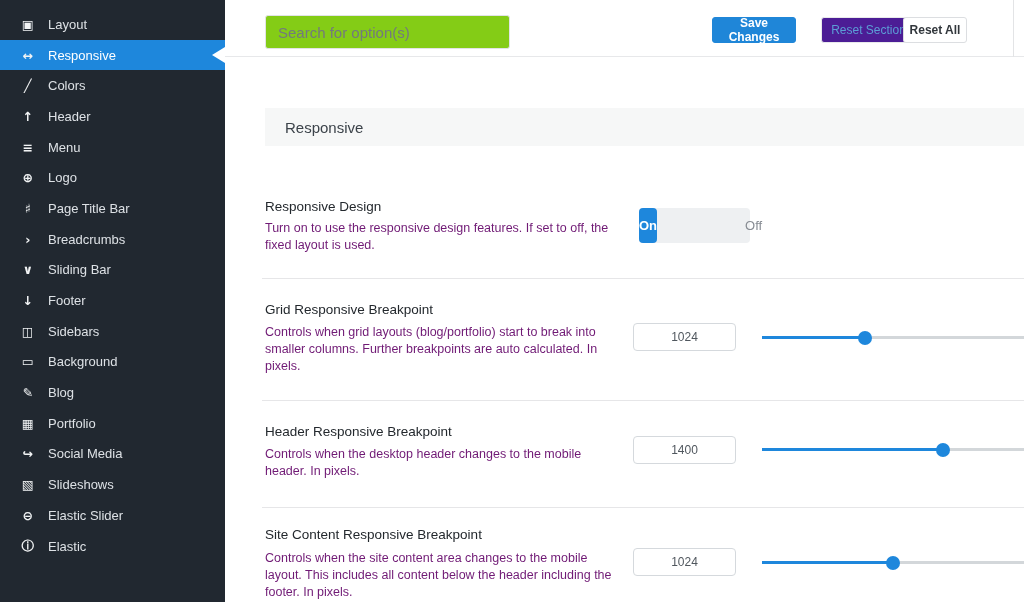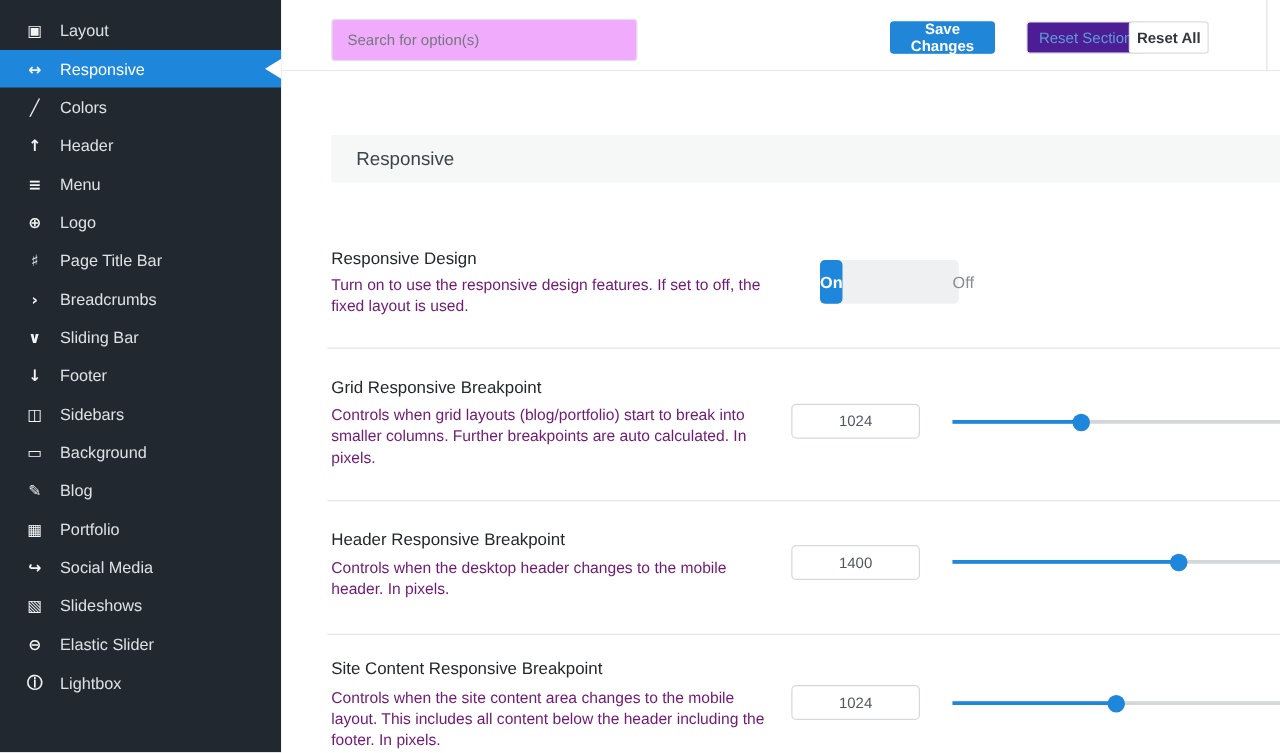--- a/index.html
+++ b/index.html
@@ -18,22 +18,22 @@
   .sb-label { margin-left:12px; white-space:nowrap; }
   .sb-item.selected { background:#1e87dc; color:#fff; }
   .sb-arrow { position:absolute; right:0; top:50%; transform:translateY(-50%);
               width:0; height:0; border-top:8px solid transparent;
               border-bottom:8px solid transparent; border-right:13px solid #fff; }
 
   
   .toolbar { position:absolute; left:225px; top:0; right:0; height:57px; background:#fff;
              border-bottom:1px solid #e7e8ea; }
   .search-input { position:absolute; left:40px; top:15px; width:245px; height:28px;
-                  background:#f0abfc; border:1px solid #e2e3e6; border-radius:3px;
-                  padding:16px 12px; font-size:12px; color:#50575e;
+                  background:#84cc16; border:1px solid #e2e3e6; border-radius:3px;
+                  padding:16px 12px; font-size:15px; color:#50575e;
                   font-family:"Liberation Sans", sans-serif; outline:none; }
   .search-input::placeholder { color:#73797e; opacity:1; }
   .btn { position:absolute; top:17px; height:26px; display:flex; align-items:center;
          justify-content:center; font-size:12px; border-radius:3px; cursor:pointer;
          font-family:"Liberation Sans", sans-serif; }
   .btn-save { left:487px; width:84px; background:#1f86d8; border:1px solid #1f86d8;
               color:#fff; font-weight:700; }
   .btn-reset-section { left:596px; width:95px; background:#4c1d95; border:1px solid #e8e9eb;
                        color:#5c9dd6; font-weight:400; }
   .btn-reset-all { left:678px; width:64px; background:#fff; border:1px solid #dcdee1;
@@ -53,21 +53,21 @@
 
   .t1 { top:142px; } .d1 { top:163px; }
   .dv1 { top:221px; }
   .t2 { top:245px; } .d2 { top:267px; }
   .dv2 { top:343px; }
   .t3 { top:367px; } .d3 { top:389px; }
   .dv3 { top:450px; }
   .t4 { top:470px; } .d4 { top:493px; }
 
   
-  .toggle { position:absolute; left:431px; top:151px; width:111px; height:35px;
+  .toggle { position:absolute; left:414px; top:151px; width:111px; height:35px;
             background:#eef0f2; border-radius:4px; display:flex;gap:44px; }
   .toggle-on { width:70px; height:35px; background:#1e87dc; border-radius:4px;
                display:flex; align-items:center; justify-content:center;
                color:#fff; font-size:13px; font-weight:700; cursor:pointer; }
   .toggle-off { flex:1; display:flex; align-items:center; justify-content:center;
                 color:#878c93; font-size:13px; cursor:pointer;margin-left:44px; }
 
   
   .num-input { position:absolute; left:408px; width:103px; height:28px; background:#fff;
                border:1px solid #d5d9dd; border-radius:4px; text-align:center;
@@ -157,21 +157,21 @@
       <div class="sb-item">
         <span class="sb-icon">▧</span>
         <span class="sb-label">Slideshows</span>
       </div>
       <div class="sb-item">
         <span class="sb-icon">⊖</span>
         <span class="sb-label">Elastic Slider</span>
       </div>
       <div class="sb-item">
         <span class="sb-icon">ⓘ</span>
-        <span class="sb-label">Lightbox</span>
+        <span class="sb-label">Elastic</span>
       </div>
     </nav>
 
   <header class="toolbar">
     <input class="search-input" type="text" placeholder="Search for option(s)" style="">
     <button class="btn btn-save">Save Changes</button>
     <button class="btn btn-reset-section">Reset Section</button>
     <button class="btn btn-reset-all">Reset All</button>
     <div class="edge-line"></div>
   </header>

